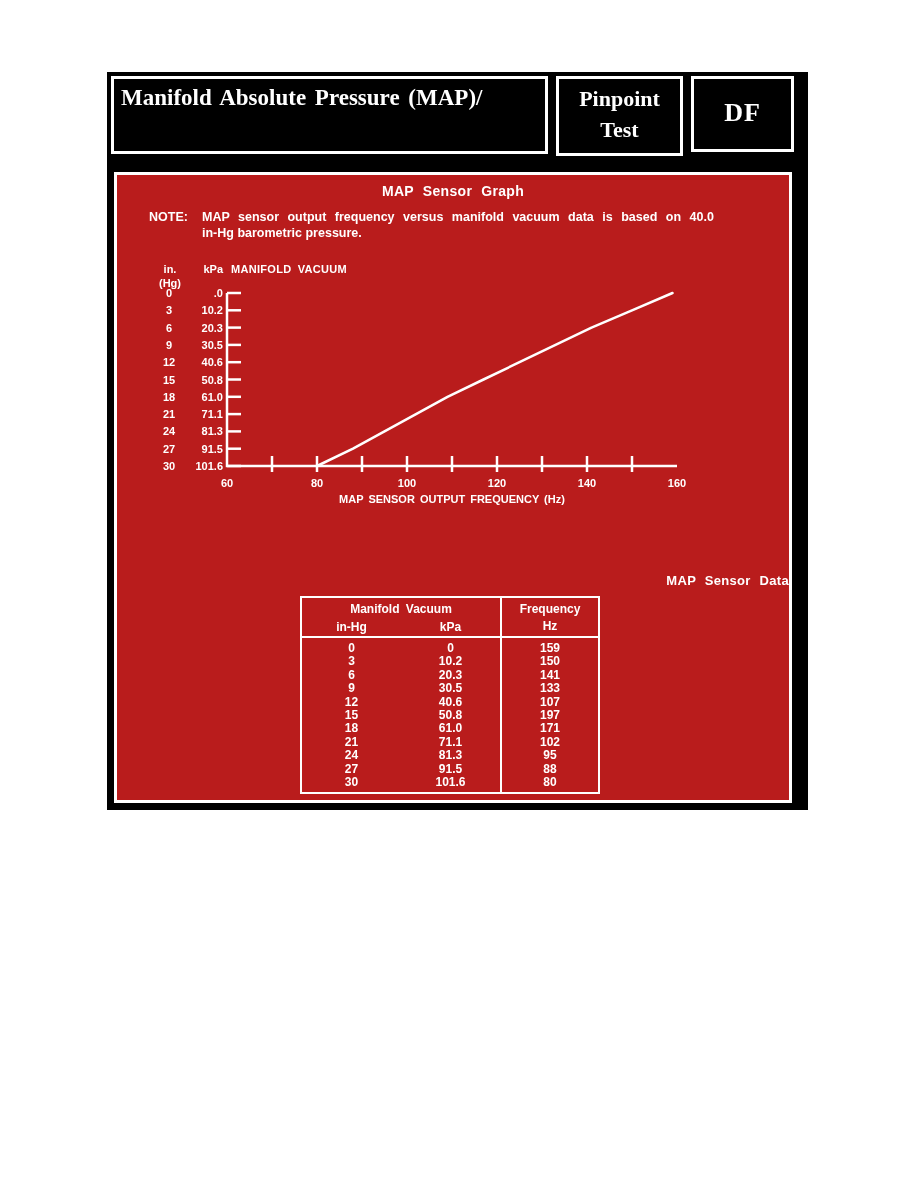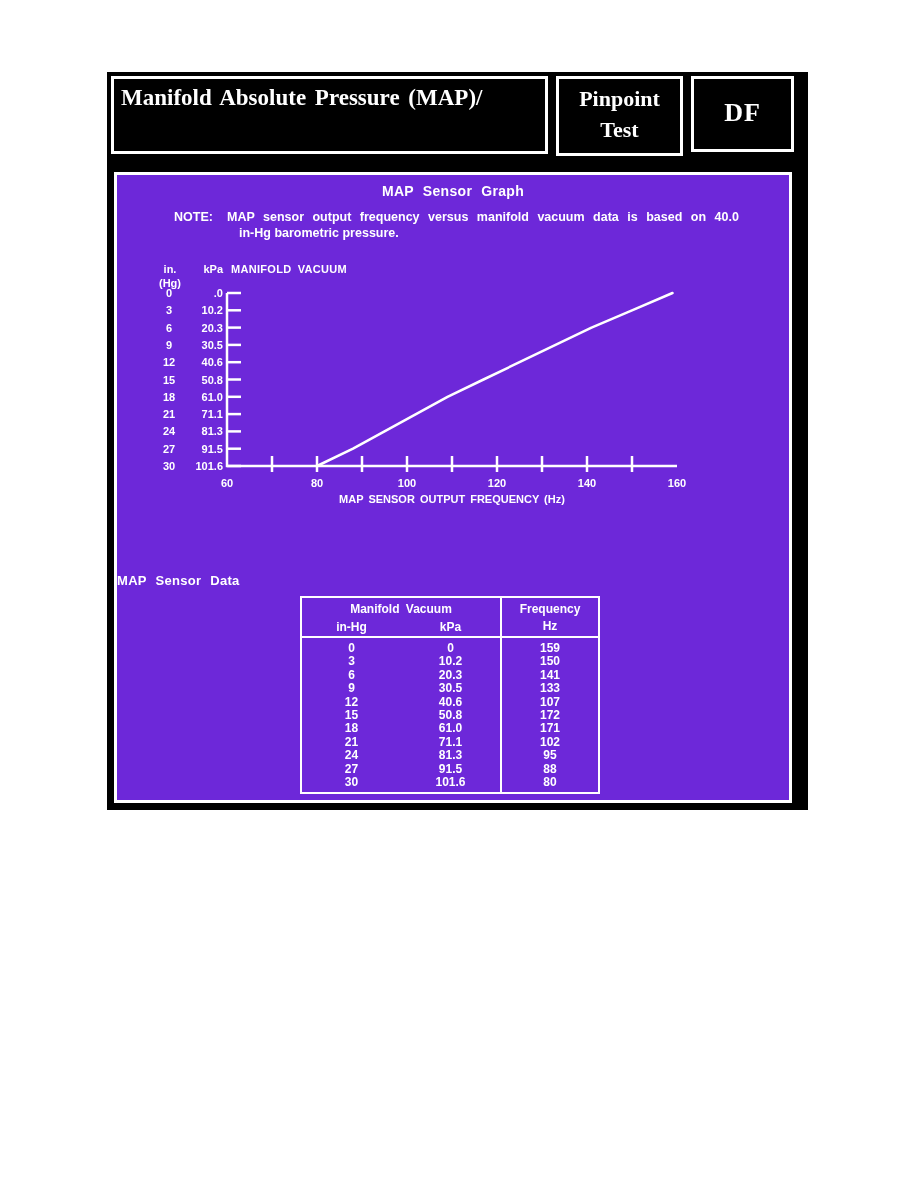--- a/index.html
+++ b/index.html
@@ -4,37 +4,37 @@
 <style>
   html,body{margin:0;padding:0;background:#ffffff;}
   body{width:918px;height:1188px;position:relative;font-family:"Liberation Sans",sans-serif;}
   .doc{position:absolute;left:107px;top:72px;width:701px;height:738px;background:#000;}
   .hdr-box{position:absolute;border:3px solid #fff;background:#000;color:#fff;
            font-family:"Liberation Serif",serif;font-weight:bold;}
   .title-box{left:4px;top:4px;width:431px;height:70px;padding-top:2px;}
   .title-box .tl{padding-left:7px;font-size:23px;line-height:33px;word-spacing:3px;white-space:nowrap;}
   .pp-box{left:449px;top:4px;width:121px;height:70px;text-align:center;font-size:22px;line-height:31px;padding-top:4px;}
   .df-box{left:584px;top:4px;width:97px;height:70px;text-align:center;font-size:26px;line-height:68px;letter-spacing:1px;}
-  .panel{position:absolute;left:7px;top:100px;width:672px;height:625px;border:3px solid #fff;background:#6d28d9;color:#fff;}
+  .panel{position:absolute;left:7px;top:100px;width:672px;height:625px;border:3px solid #fff;background:#b91c1c;color:#fff;}
   .graph-title{position:absolute;left:0;top:8px;width:100%;text-align:center;
                font-weight:bold;font-size:14px;word-spacing:5px;letter-spacing:.3px;}
   .note{position:absolute;left:32px;top:34px;display:flex;font-weight:bold;font-size:12.5px;line-height:16px;}
-  .note-label{width:47px;margin-right:6px;margin-left:25px;}
+  .note-label{width:47px;margin-right:6px;}
   .note-text{width:552px;}
   .note-l1{display:block;white-space:nowrap;word-spacing:5px;}
-  .note-l2{display:block;margin-left:12px;}
+  .note-l2{display:block;}
   #graph-svg{position:absolute;left:20px;top:81px;}
   .gt{fill:#fff;font-family:"Liberation Sans",sans-serif;font-weight:bold;font-size:11px;}
   .mid{text-anchor:middle;}
   .end{text-anchor:end;}
   .vt{word-spacing:3px;letter-spacing:.3px;}
   .xt{word-spacing:2px;}
   .axis{stroke:#fff;stroke-width:2.5;fill:none;}
   .series{stroke:#fff;stroke-width:2.5;fill:none;stroke-linejoin:round;stroke-linecap:round;}
-  .table-title{position:absolute;left:0;top:398px;width:100%;text-align:left;
+  .table-title{position:absolute;left:0;top:398px;width:100%;text-align:right;
                font-weight:bold;font-size:13px;word-spacing:5px;letter-spacing:.3px;}
   .tbl{position:absolute;left:183px;top:421px;width:296px;border:2px solid #fff;
        font-weight:bold;font-size:12px;color:#fff;}
   .thead{display:flex;border-bottom:2px solid #fff;height:38px;}
   .th-left,.tb-left{width:198px;border-right:2px solid #fff;}
   .th-right,.tb-right{flex:1;}
   .group-label{text-align:center;padding-top:4px;height:15px;word-spacing:3px;}
   .sub-row{display:flex;height:19px;align-items:center;}
   .sub-row span{flex:1;text-align:center;}
   .hz-head{text-align:center;height:19px;line-height:19px;}
@@ -205,21 +205,21 @@
             <div class="drow c-hz">
               <span>141</span>
             </div>
             <div class="drow c-hz">
               <span>133</span>
             </div>
             <div class="drow c-hz">
               <span>107</span>
             </div>
             <div class="drow c-hz">
-              <span>172</span>
+              <span>197</span>
             </div>
             <div class="drow c-hz">
               <span>171</span>
             </div>
             <div class="drow c-hz">
               <span>102</span>
             </div>
             <div class="drow c-hz">
               <span>95</span>
             </div>

